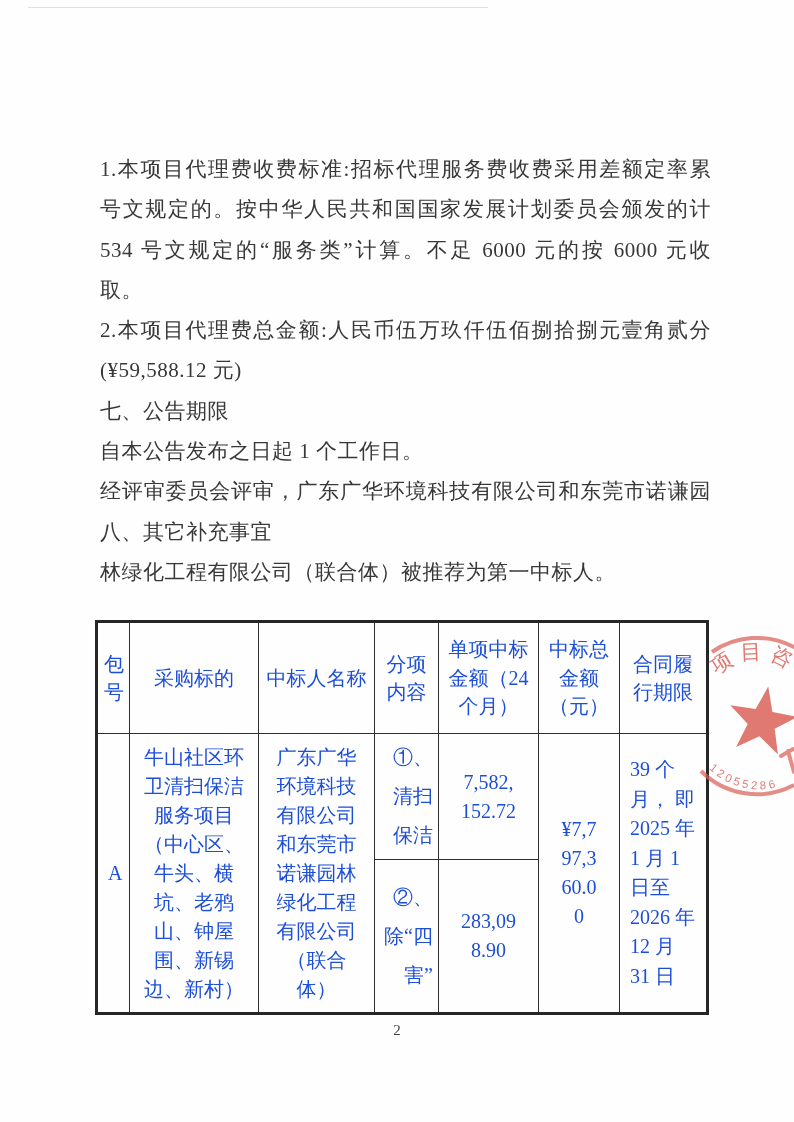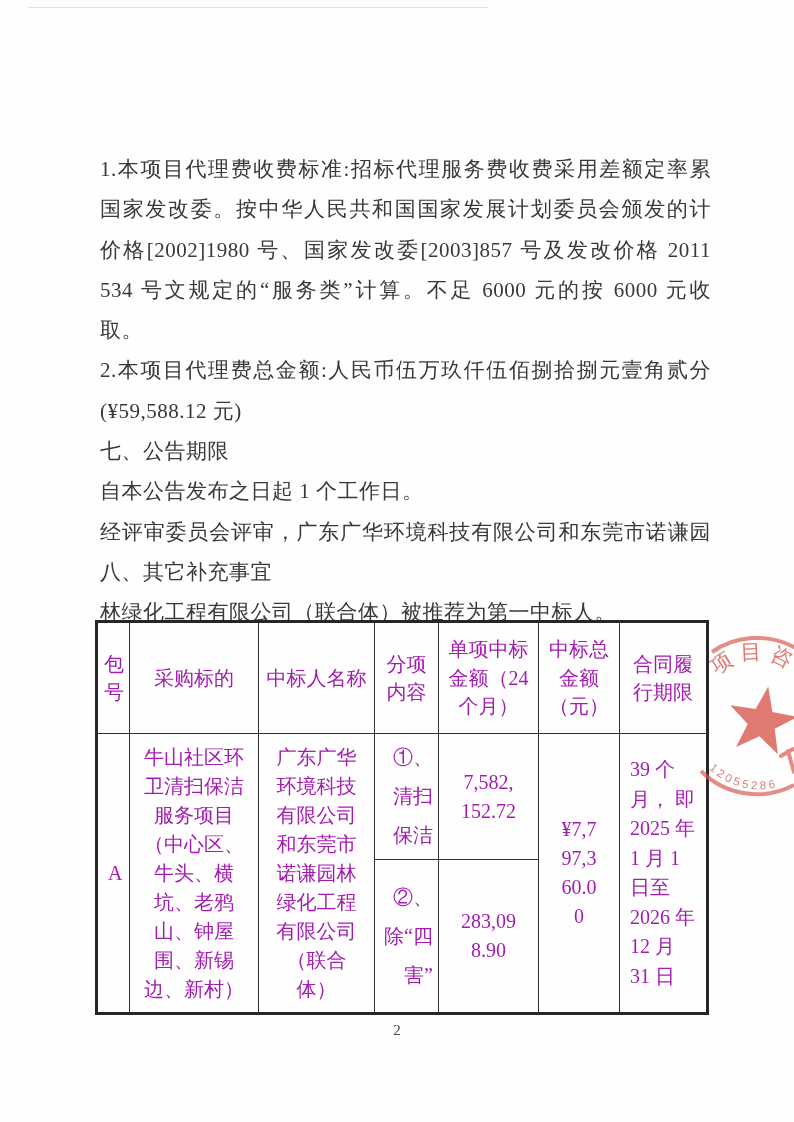--- a/index.html
+++ b/index.html
@@ -44,21 +44,21 @@
     text-align-last: justify;
   }
   table.award-table {
     position: absolute;
     left: 95px;
     top: 620px;
     border-collapse: collapse;
     table-layout: fixed;
     width: 611px;
     font-size: 20px;
-    color: #a21caf;
+    color: #1d4ed8;
     border: 3px solid #262626;
   }
   .award-table td, .award-table th {
     border: 1.5px solid #2e2e2e;
     font-weight: normal;
     vertical-align: middle;
     text-align: center;
     line-height: 29px;
     padding: 4px 10px;
     overflow: hidden;
@@ -106,22 +106,21 @@
 </style>
 </head>
 <body>
 
 <div class="page">
 
   <div class="scan-artifact-line"></div>
 
   <div class="body-text">
     <div class="tline j">1.本项目代理费收费标准:招标代理服务费收费采用差额定率累</div>
-    <div class="tline j">国家发改委。按中华人民共和国国家发展计划委员会颁发的计</div>
-    <div class="tline j">价格[2002]1980 号、国家发改委[2003]857 号及发改价格 2011</div>
+    <div class="tline j">号文规定的。按中华人民共和国国家发展计划委员会颁发的计</div>
     <div class="tline j">534 号文规定的“服务类”计算。不足 6000 元的按 6000 元收</div>
     <div class="tline">取。</div>
     <div class="tline j">2.本项目代理费总金额:人民币伍万玖仟伍佰捌拾捌元壹角贰分</div>
     <div class="tline">(¥59,588.12 元)</div>
     <div class="tline">七、公告期限</div>
     <div class="tline">自本公告发布之日起 1 个工作日。</div>
     <div class="tline j">经评审委员会评审，广东广华环境科技有限公司和东莞市诺谦园</div>
     <div class="tline">八、其它补充事宜</div>
     <div class="tline">林绿化工程有限公司（联合体）被推荐为第一中标人。</div>
   </div>

